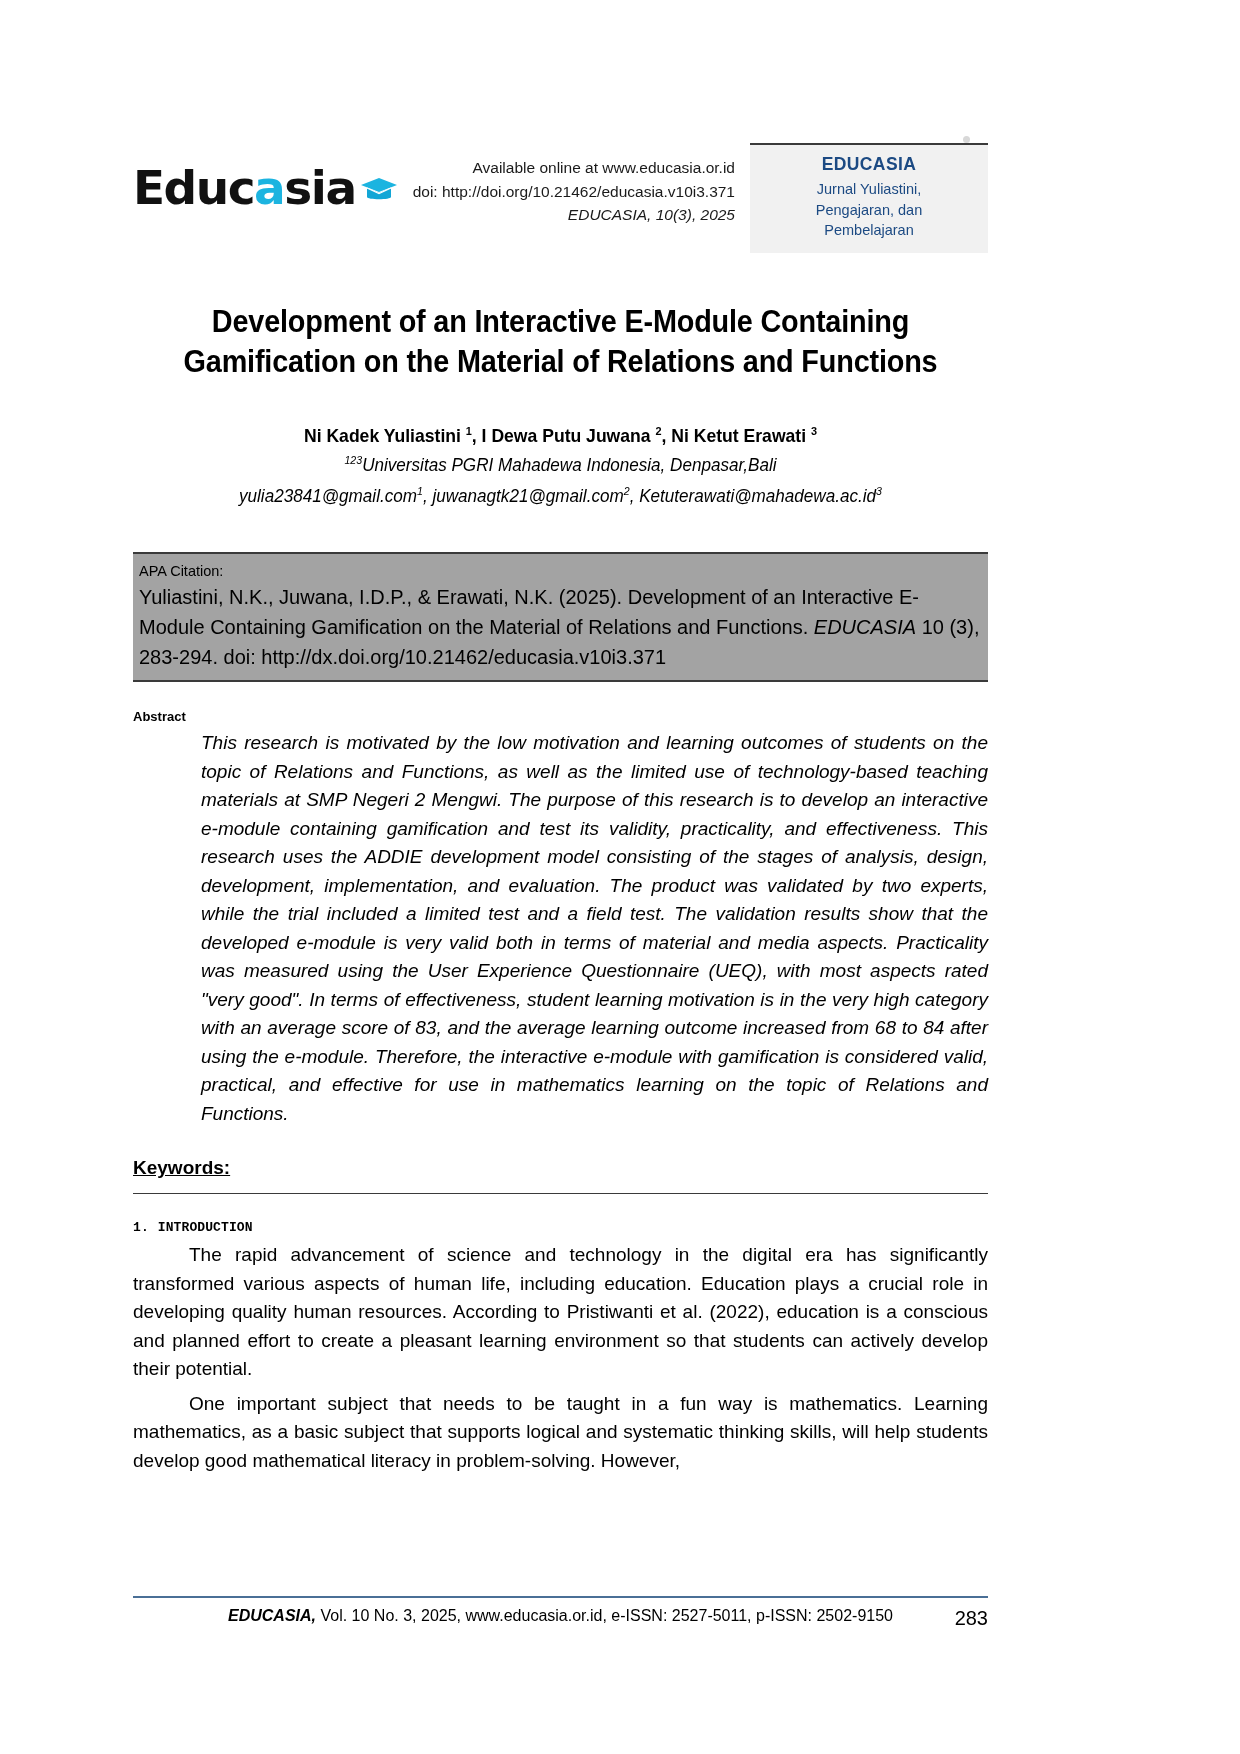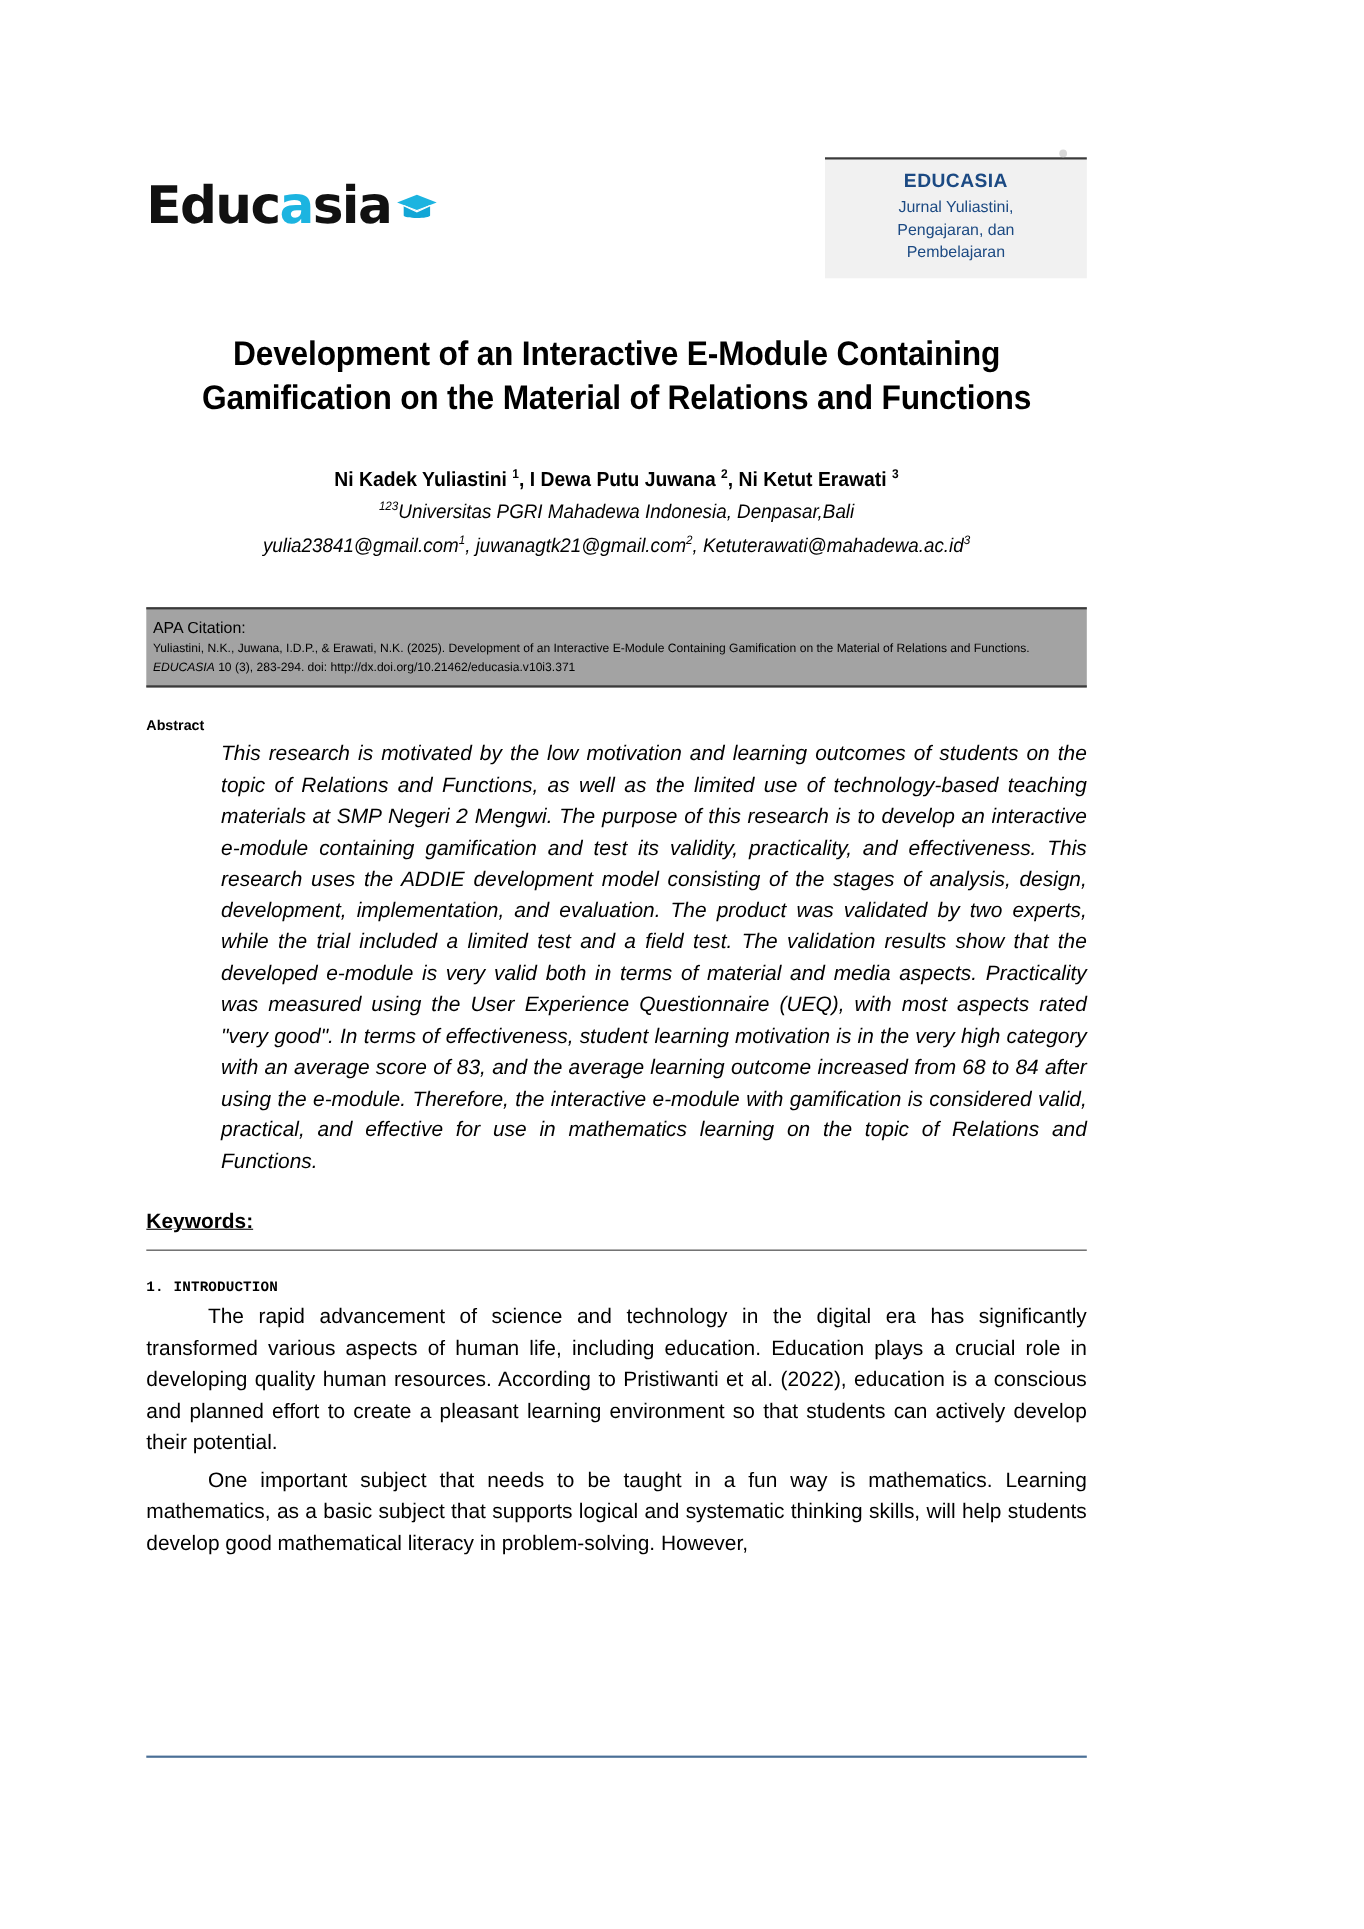--- a/index.html
+++ b/index.html
@@ -148,21 +148,21 @@
     border-top: 2.5px solid #3a3a3a;
     border-bottom: 2.5px solid #3a3a3a;
     padding: 7px 6px 8px 6px;
     box-sizing: border-box;
   }
   .apa-label {
     font-size: 14.5px;
     line-height: 1.45;
   }
   .apa-text {
-    font-size: 11px;
+    font-size: 20px;
     line-height: 1.5;
   }
   .apa-text .j { font-style: italic; }
 
   
   .abstract-head {
     margin-top: 27px;
     font-size: 13px;
     font-weight: 700;
   }
@@ -256,20 +256,25 @@
         <div class="logo-word"><span class="k-black">Educ</span><span class="k-blue">a</span><span class="k-black">sia</span></div>
         <span class="logo-cap">
           <svg width="40" height="28" viewBox="0 0 40 28">
             <path d="M2 9 L20 2 L38 9 L20 16 Z" fill="#1cb4e0"></path>
             <path d="M8 12 L8 21 C8 24 32 24 32 21 L32 12 L20 17 Z" fill="#12a6d6"></path>
             <path d="M8 12 L20 17.5 L32 12" fill="none" stroke="#ffffff" stroke-width="1.2"></path>
           </svg>
         </span>
       </div>
 
+      <div class="head-lines">
+        <div>Available online at www.educasia.or.id</div>
+        <div>doi: http://doi.org/10.21462/educasia.v10i3.371</div>
+        <div class="it">EDUCASIA, 10(3), 2025</div>
+      </div>
 
       <div class="journal-box">
         <div class="jb-dot"></div>
         <div class="jb-title">EDUCASIA</div>
         <div class="jb-sub">
           <div>Jurnal Yuliastini,</div>
           <div>Pengajaran, dan</div>
           <div>Pembelajaran</div>
         </div>
       </div>
@@ -298,14 +303,18 @@
 
     <div class="sec-head"><span class="num">1.</span><span>INTRODUCTION</span></div>
 
     <div class="body-par">The rapid advancement of science and technology in the digital era has significantly transformed various aspects of human life, including education. Education plays a crucial role in developing quality human resources. According to Pristiwanti et al. (2022), education is a conscious and planned effort to create a pleasant learning environment so that students can actively develop their potential.</div>
     <div class="body-par">One important subject that needs to be taught in a fun way is mathematics. Learning mathematics, as a basic subject that supports logical and systematic thinking skills, will help students develop good mathematical literacy in problem-solving. However,</div>
 
   </div>
 
   <div class="footer">
     <div class="footer-rule"></div>
+    <div class="footer-row">
+      <div class="footer-text"><b>EDUCASIA,</b><span> Vol. 10 No. 3, 2025, www.educasia.or.id, e-ISSN: 2527-5011, p-ISSN: 2502-9150</span></div>
+      <div class="page-num">283</div>
+    </div>
   </div>
 </div>
 
 </body></html>

